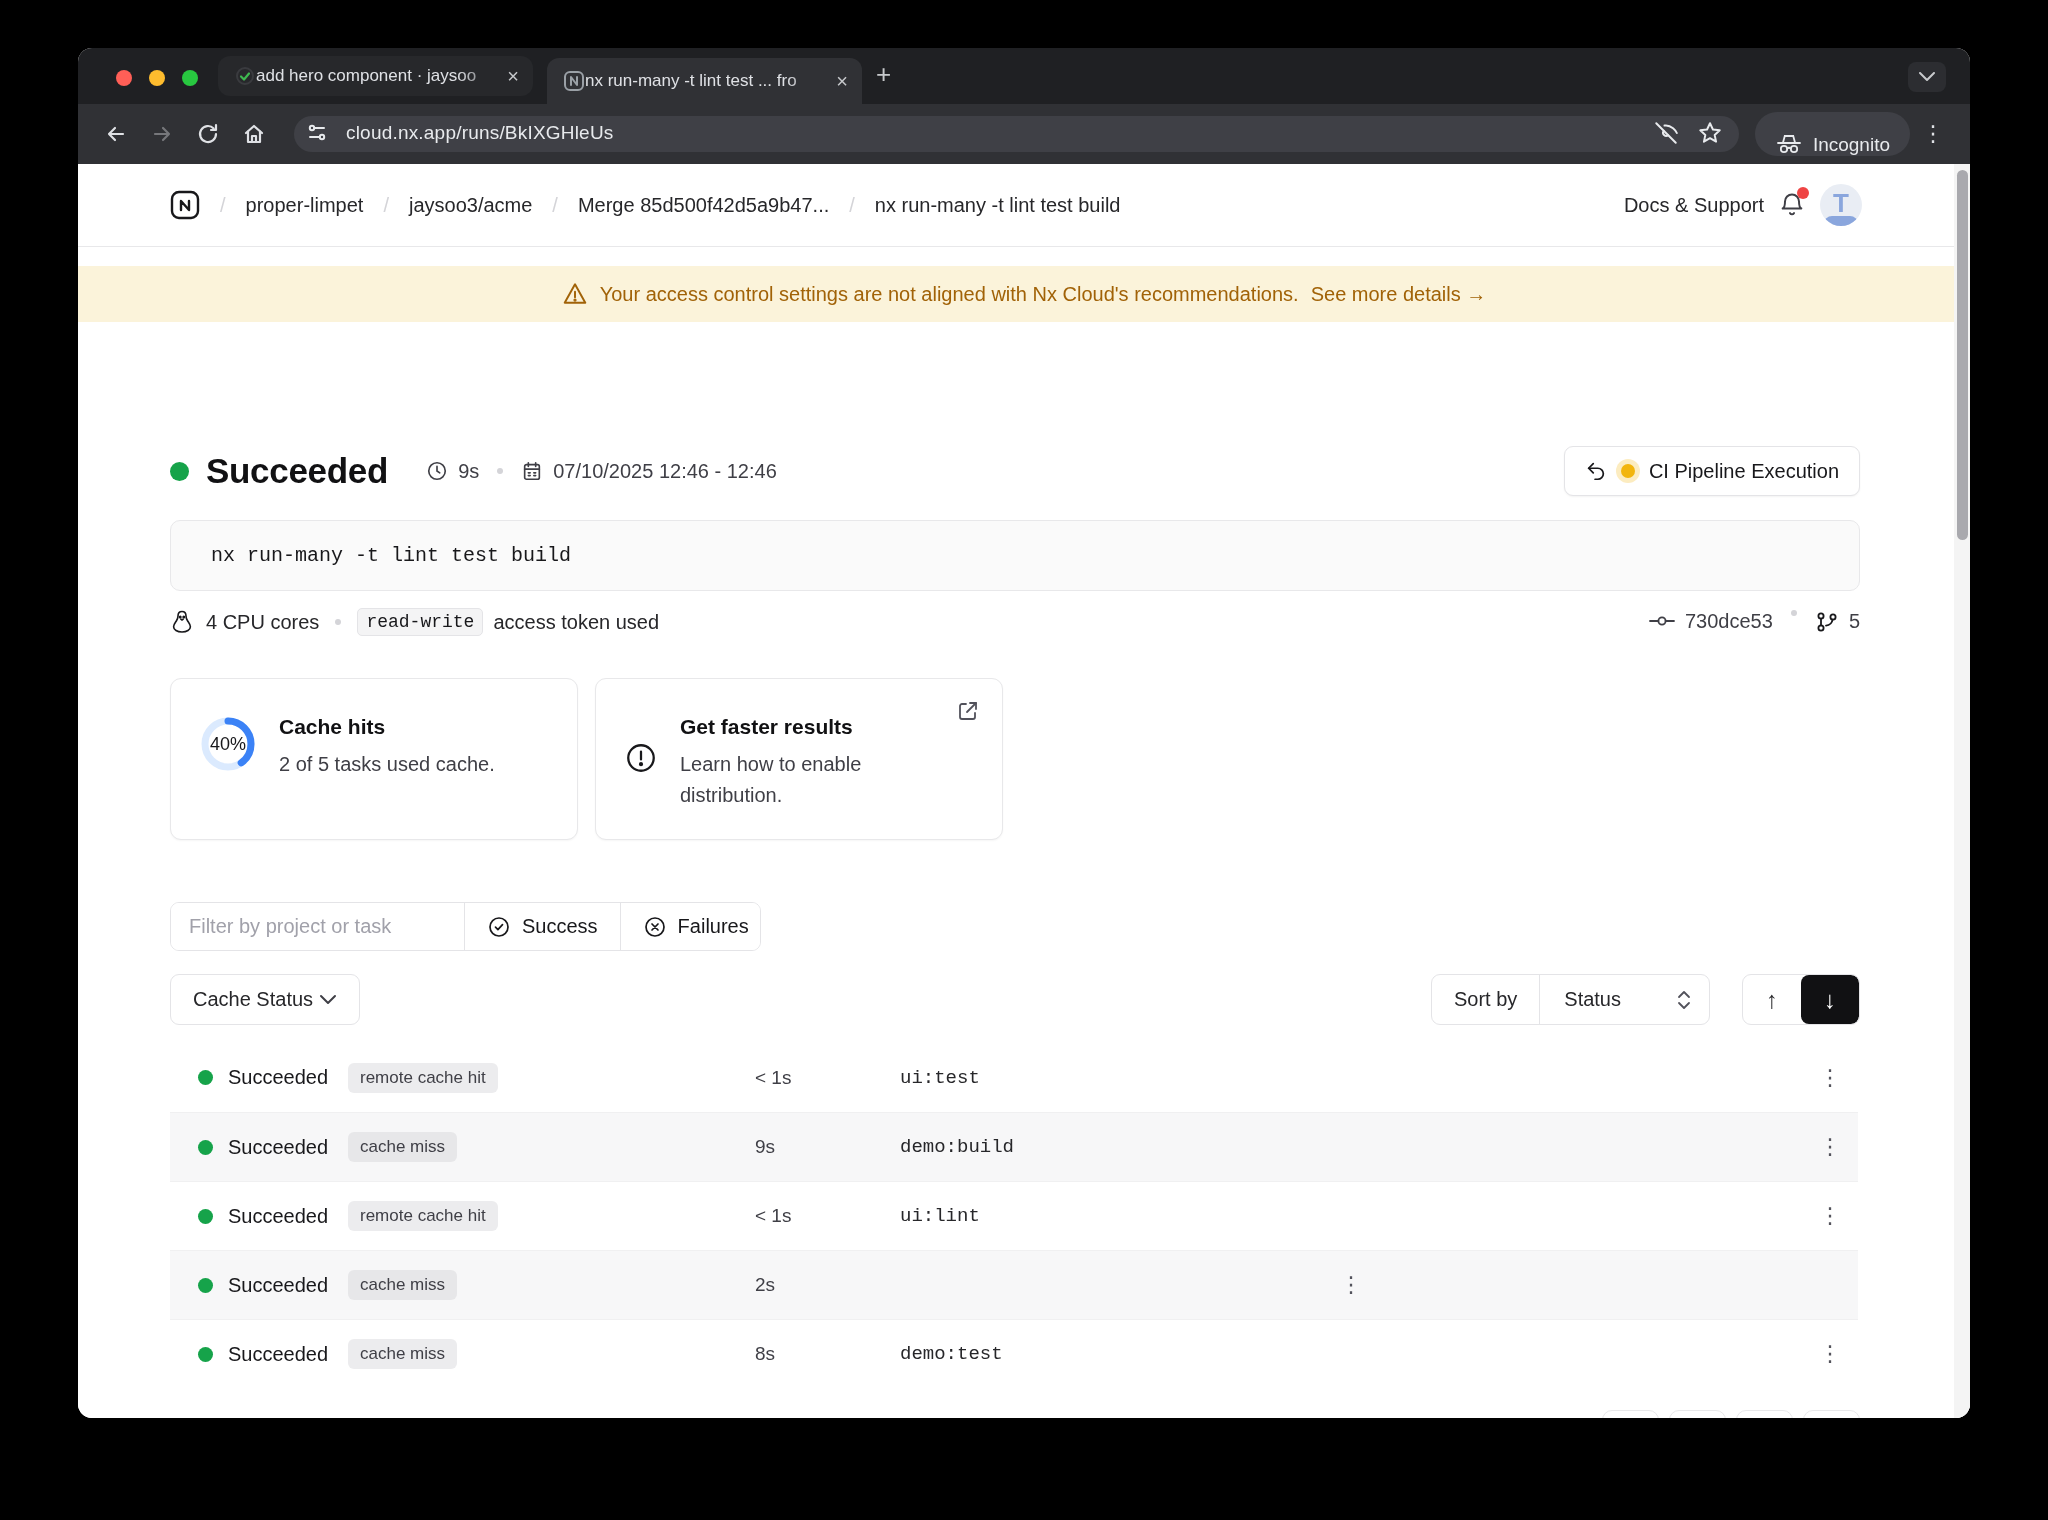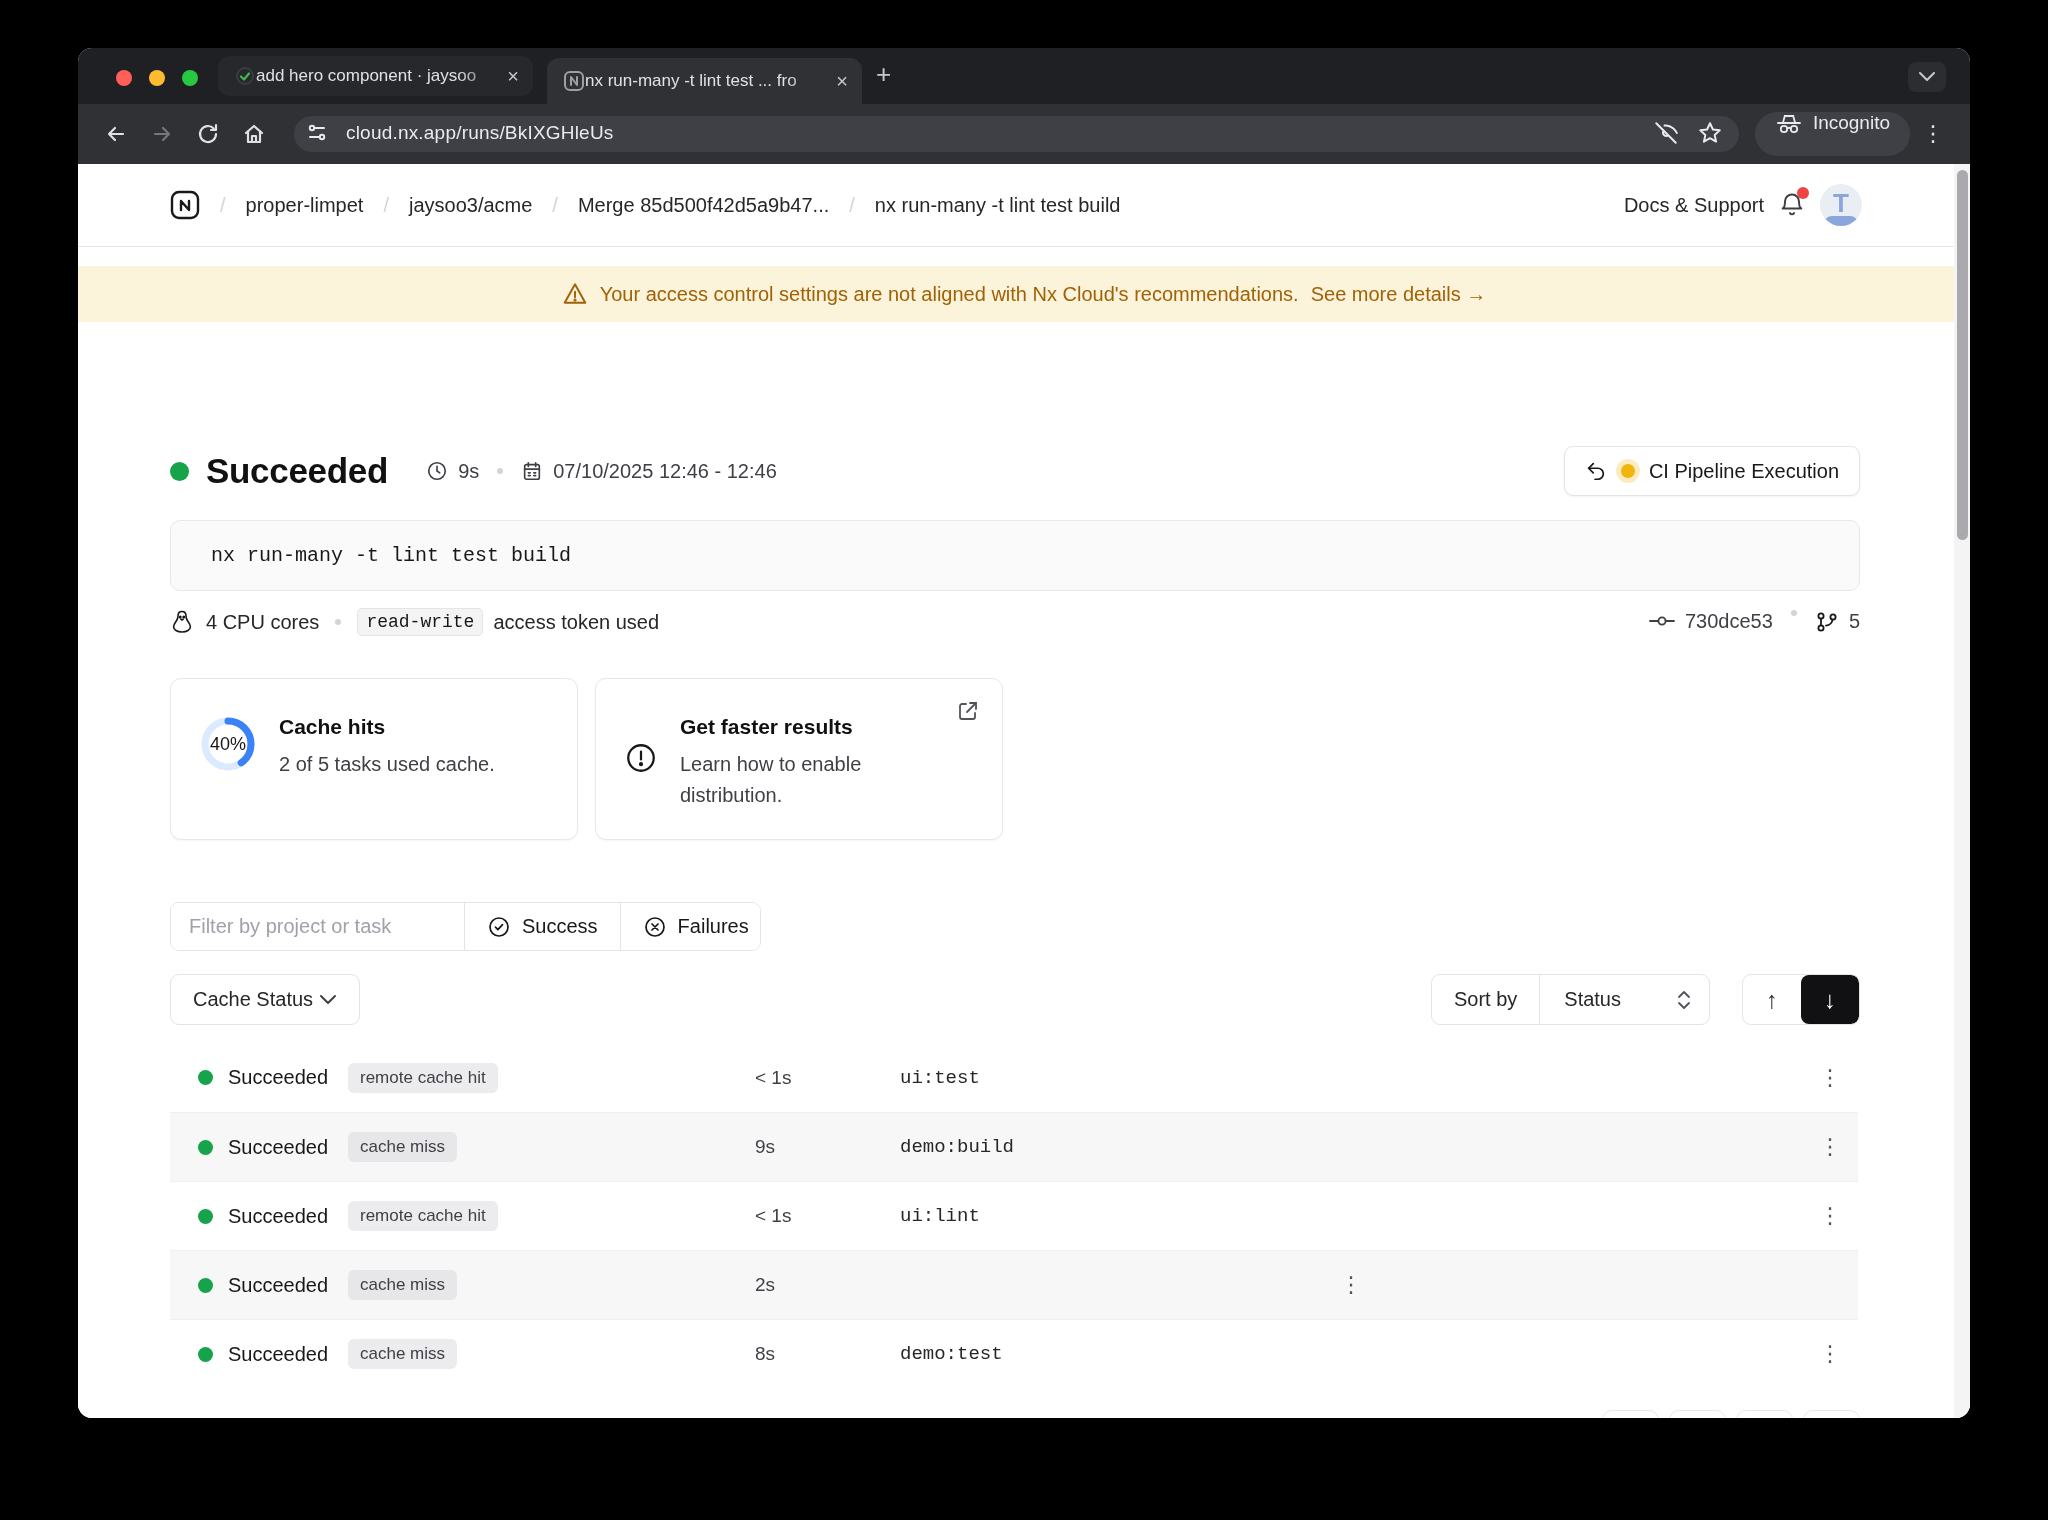--- a/index.html
+++ b/index.html
@@ -30,21 +30,21 @@
   
   .toolbar { height:60px; background:#303135; display:flex; align-items:center; padding:0 20px 0 18px; gap:6px; }
   .navbtn { width:40px; height:40px; display:flex; align-items:center; justify-content:center; }
   .navbtn svg { stroke:#dfe1e5; }
   .navbtn.disabled svg { stroke:#76777b; }
   .urlbar { flex:1; height:36px; margin:0 10px 0 14px; background:#3f4046; border-radius:22px;
     display:flex; align-items:center; padding:0 16px 2px 6px; gap:12px; }
   .siteinfo { width:34px; height:34px; border-radius:50%; display:flex; align-items:center; justify-content:center; }
   .url { color:#e8eaed; font-size:19px; letter-spacing:.2px; flex:1; }
   .urlicons { display:flex; align-items:center; gap:18px; }
-  .incognito { height:44px; border-radius:22px; background:#3f4046; display:flex; align-items:flex-start;
+  .incognito { height:44px; border-radius:22px; background:#3f4046; display:flex; align-items:flex-end;
     gap:10px; padding:0 20px; color:#e8eaed; font-size:19px; }
   .menu3 { color:#dfe1e5; font-size:22px; width:34px; text-align:center; }
 
   
   .page { position:relative; height:1254px; background:#fff; color:#18181b; }
 
   .site-header { height:83px; border-bottom:1px solid #e8e8ea; display:flex; align-items:center;
     padding:0 108px 0 92px; }
   .crumbs { display:flex; align-items:center; gap:20px; font-size:20px; color:#27272a; }
   .crumb-sep { color:#d4d4d8; font-size:20px; }

